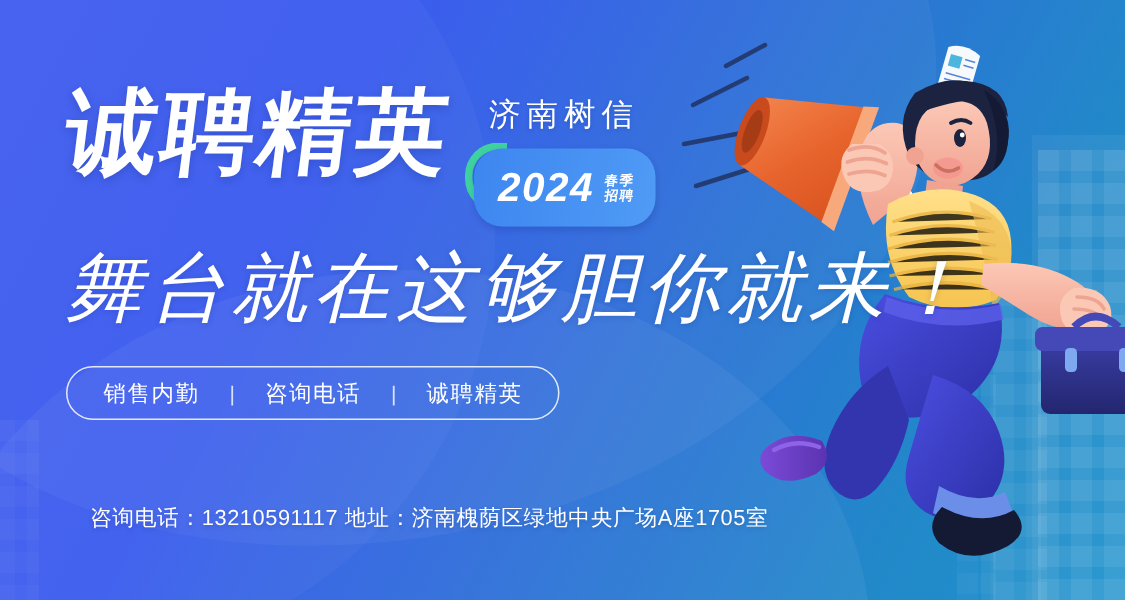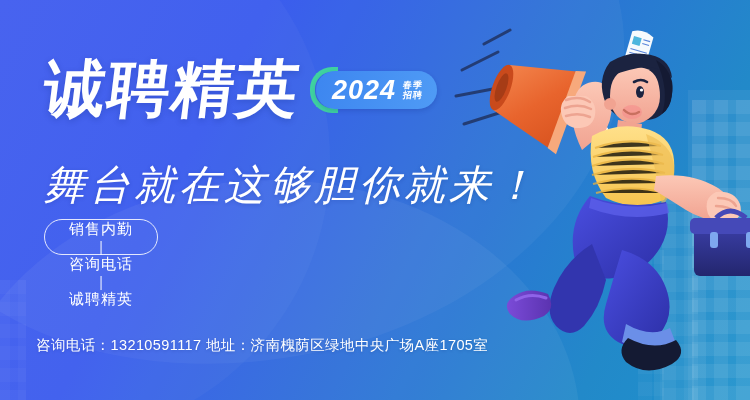--- a/index.html
+++ b/index.html
@@ -102,65 +102,64 @@
     border-left:5px solid #3fd2a0;
     border-top:5px solid #3fd2a0;
     border-bottom:5px solid #3fd2a0;
     border-right:none;
     border-radius:22px 0 0 22px;
     box-sizing:border-box;
   }
   .badge {
     position:relative;
     display:flex; align-items:center;
-    height:38px; padding:0 14px 0 16px;
+    height:52px; padding:0 14px 0 16px;
     border-radius:19px;
     background:linear-gradient(100deg,#3d86f0 0%,#4f9bf5 100%);
     box-shadow:0 2px 5px rgba(10,30,110,0.18);
   }
   .badge-year {
     font-size:27px; font-weight:bold; color:#ffffff;
     font-style:italic; letter-spacing:1px; line-height:1;
   }
   .badge-sub {
     margin-left:7px;
     display:flex; flex-direction:column;
     justify-content:center;
     font-size:9px; color:#ffffff; font-weight:bold;
     line-height:1.15; letter-spacing:1px;
   }
   .badge-sub span { display:block; transform:skewX(-8deg); }
 
   .subhead {
     position:absolute; left:44px; top:158px;
-    font-size:41px; color:#ffffff;
+    font-size:51px; color:#ffffff;
     font-style:italic; letter-spacing:4px;
     white-space:nowrap;
     text-shadow:0 1px 4px rgba(10,30,110,0.20);
   }
 
   .positions-pill {
-    position:absolute; left:44px; top:219px;
+    position:absolute; left:44px; top:244px;
     display:flex; align-items:center;
     height:36px; padding:0 24px;
     border:1.6px solid rgba(255,255,255,0.85);
     border-radius:18px;
-    flex-direction:column;
   }
   .pos-item {
     font-size:15px; color:#ffffff; letter-spacing:1px;
     white-space:nowrap;
   }
   .pos-sep {
     color:rgba(255,255,255,0.8);
     margin:0 20px; font-size:14px;
   }
 
   .contact {
-    position:absolute; left:36px; top:336px;
+    position:absolute; left:60px; top:336px;
     font-size:14.5px; color:#ffffff;
     letter-spacing:.4px; white-space:nowrap;
     text-shadow:0 1px 3px rgba(10,30,110,0.22);
     text-align:right;
   }
 
   
   .illustration {
     position:absolute; right:0; top:0;
     width:300px; height:400px;
@@ -328,20 +327,21 @@
       <path d="M66 300 q14 -8 30 -2" stroke="#8f63e8" stroke-width="3" fill="none" stroke-linecap="round"></path>
     </svg>
   </div>
 
   <div class="content">
 
     <div class="headline-row">
       <div class="headline">诚聘精英</div>
 
       <div class="badge-col">
+        <div class="company-name">济南树信</div>
 
         <div class="badge-wrap">
           <div class="badge-curve"></div>
           <div class="badge">
             <div class="badge-year">2024</div>
             <div class="badge-sub">
               <span>春季</span>
               <span>招聘</span>
             </div>
           </div>

